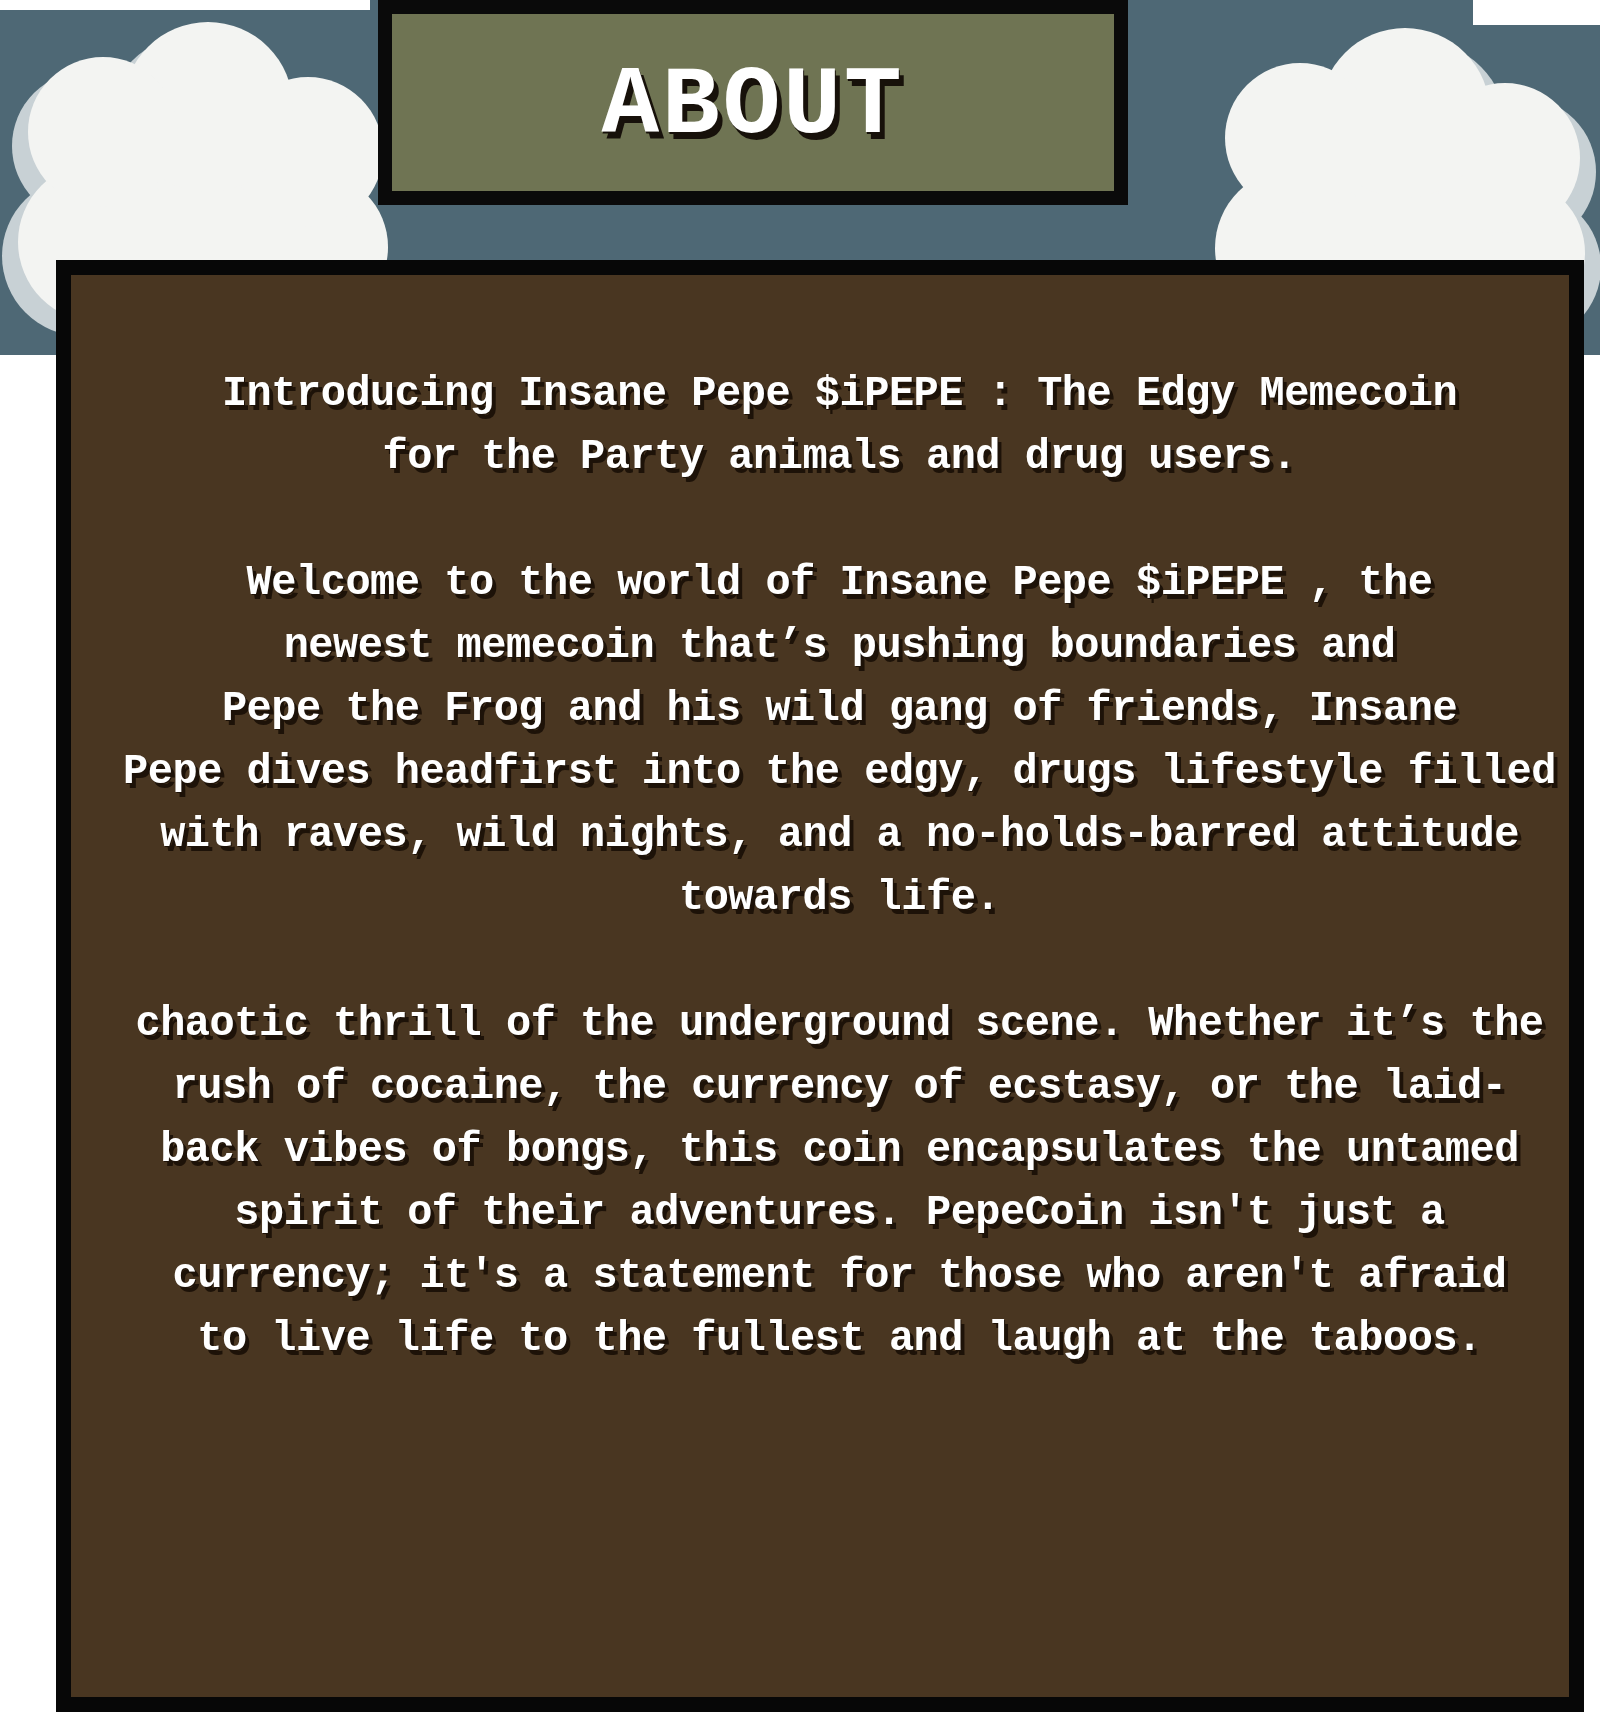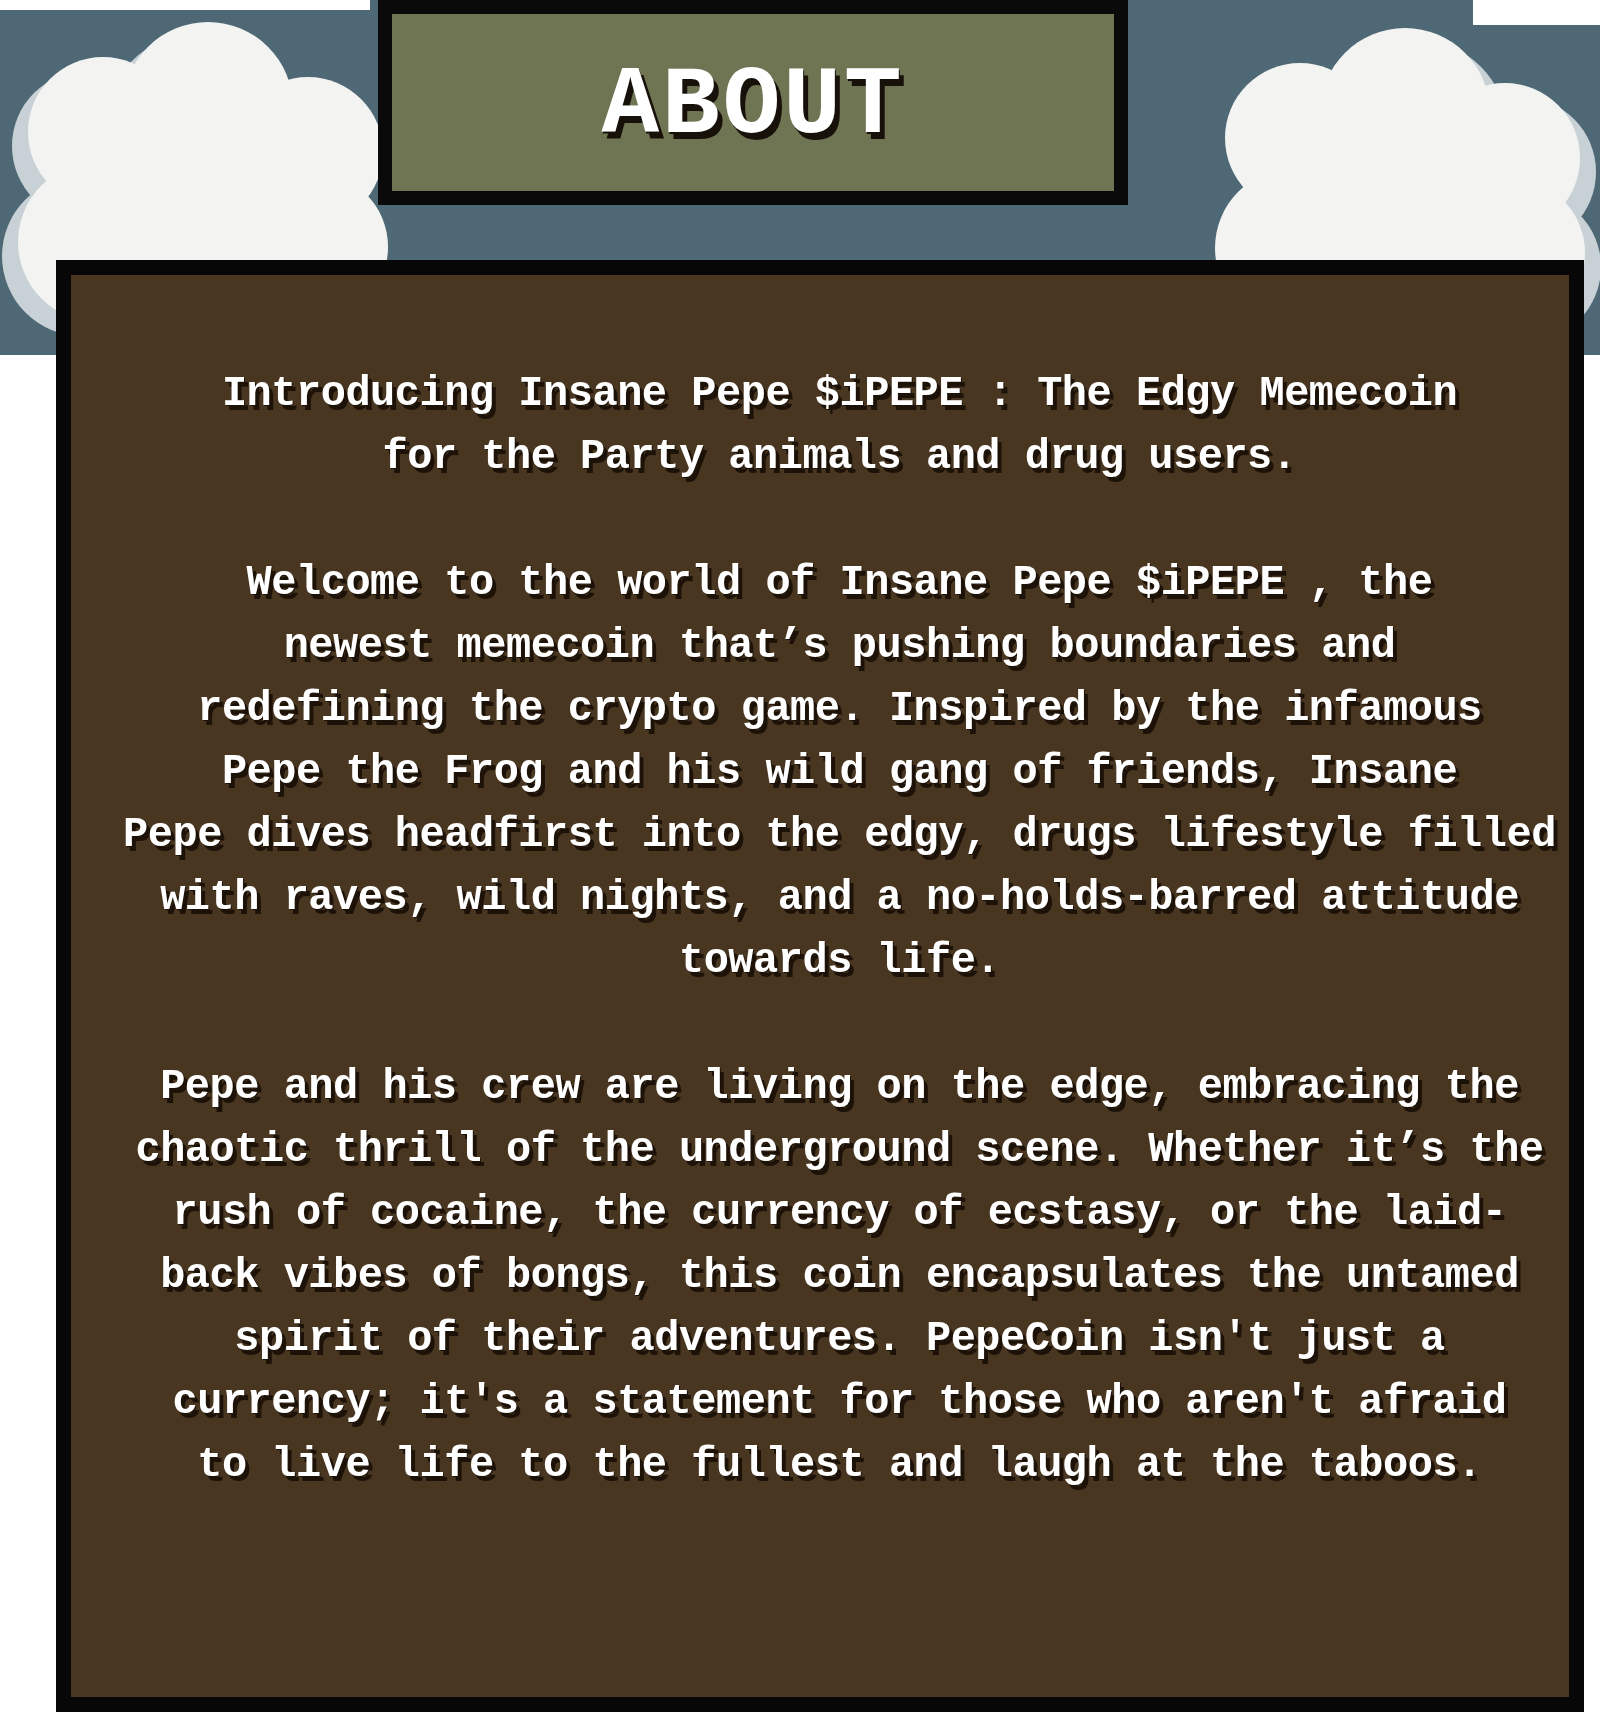--- a/index.html
+++ b/index.html
@@ -86,29 +86,27 @@
     <div class="panel-inner">
 
       <div class="para">
         <div class="line">Introducing Insane Pepe $iPEPE : The Edgy Memecoin</div>
         <div class="line">for the Party animals and drug users.</div>
       </div>
 
       <div class="para">
         <div class="line">Welcome to the world of Insane Pepe $iPEPE , the</div>
         <div class="line">newest memecoin that’s pushing boundaries and</div>
-        <div class="line">redefining the crypto game. Inspired by the infamous</div>
         <div class="line">Pepe the Frog and his wild gang of friends,  Insane</div>
         <div class="line">Pepe dives headfirst into the edgy, drugs lifestyle filled</div>
         <div class="line">with raves, wild nights, and a no-holds-barred attitude</div>
         <div class="line">towards life.</div>
       </div>
 
       <div class="para">
-        <div class="line">Pepe and his crew are living on the edge, embracing the</div>
         <div class="line">chaotic thrill of the underground scene. Whether it’s the</div>
         <div class="line">rush of cocaine, the currency of ecstasy, or the laid-</div>
         <div class="line">back vibes of bongs, this coin encapsulates the untamed</div>
         <div class="line">spirit of their adventures. PepeCoin isn't just a</div>
         <div class="line">currency; it's a statement for those who aren't afraid</div>
         <div class="line">to live life to the fullest and laugh at the taboos.</div>
       </div>
 
     </div>
   </div>

